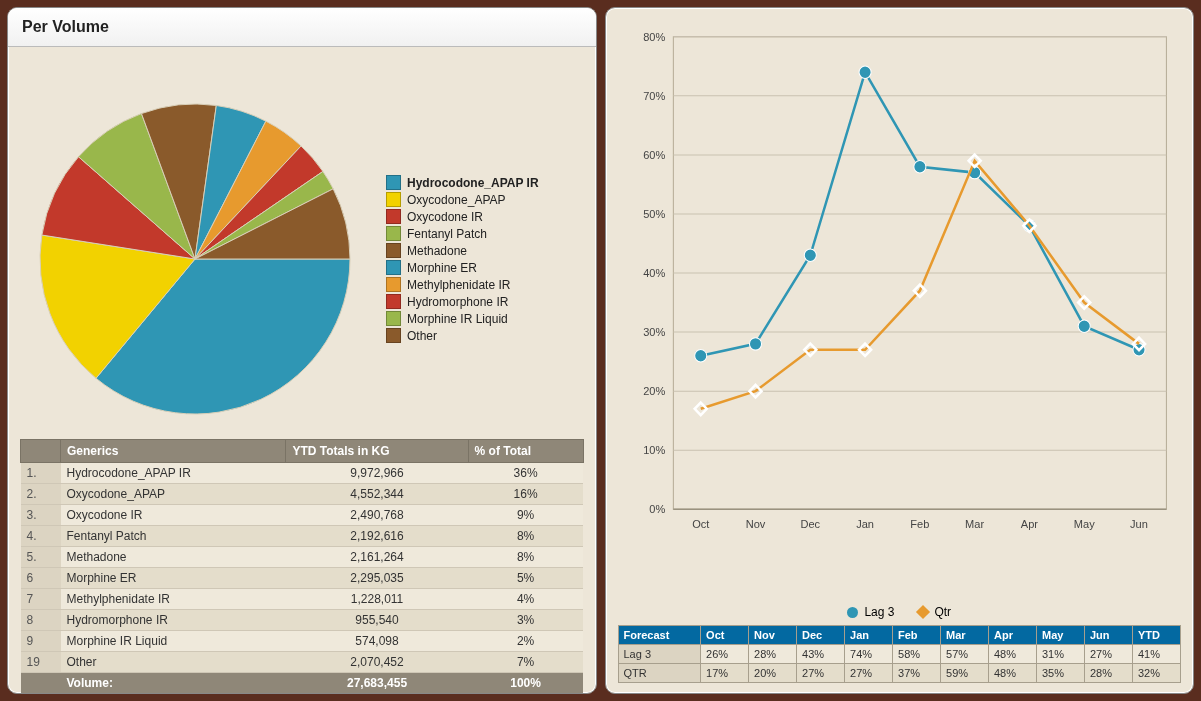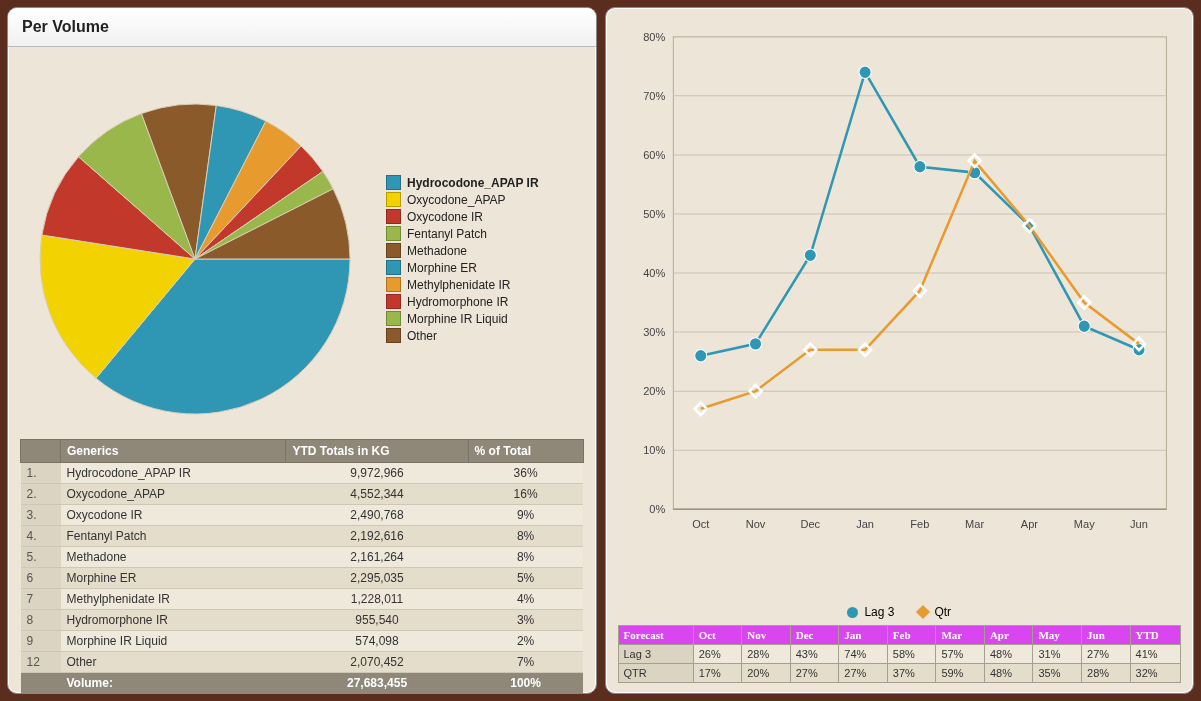--- a/index.html
+++ b/index.html
@@ -29,21 +29,21 @@
 svg.line{width:100%;height:540px;display:block;}
 .grid line{stroke:#c9c1b0;stroke-width:1;}
 .grid line.zero{stroke:#9a927f;stroke-width:1.5;}
 .series path{fill:none;stroke-width:2.5;}
 .pt{stroke:#fff;stroke-width:1;}
 .legend2{display:flex;gap:24px;justify-content:center;font-size:12px;margin-top:-6px;padding-bottom:6px;}
 .legend2 .dot{width:11px;height:11px;border-radius:50%;transform:rotate(0);}
 .legend2 .diam{width:10px;height:10px;transform:rotate(45deg);}
 
 .ftab th,.ftab td{font-size:11px;padding:3px 5px;border:1px solid #a79f8d;}
-.ftab th{background:#d946ef;color:#fff;font-family:Liberation Serif, serif;}
+.ftab th{background:#0369a1;color:#fff;}
 .ftab td{background:#efe9db;}
 .ftab td.row-h{background:#dcd4c2;color:#333;}
 </style>
 </head>
 <body>
 
 <div class="dashboard">
 
   <div class="panel">
     <div class="panel-header">
@@ -164,21 +164,21 @@
               <td class="num">955,540</td>
               <td class="num">3%</td>
             </tr>
             <tr>
               <td class="idx">9</td>
               <td>Morphine IR Liquid</td>
               <td class="num">574,098</td>
               <td class="num">2%</td>
             </tr>
             <tr>
-              <td class="idx">12</td>
+              <td class="idx">19</td>
               <td>Other</td>
               <td class="num">2,070,452</td>
               <td class="num">7%</td>
             </tr>
           </tbody>
         <tfoot>
           <tr>
             <td></td>
             <td>Volume:</td>
             <td class="num">27,683,455</td>

